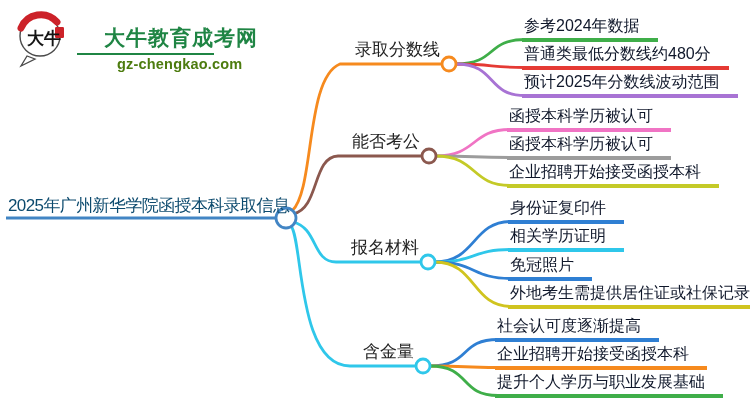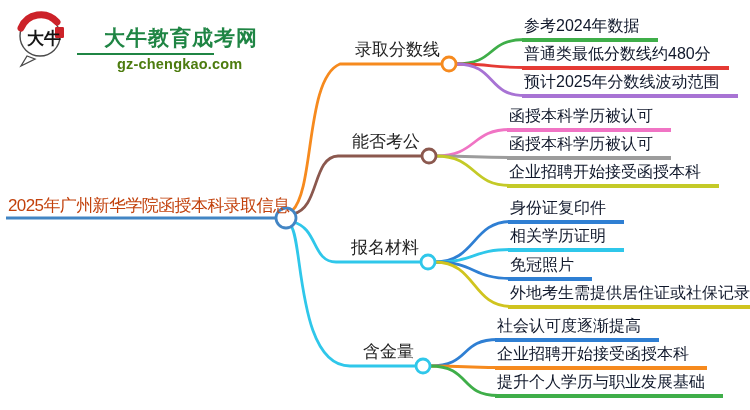--- a/index.html
+++ b/index.html
@@ -17,21 +17,21 @@
     position:absolute;left:64px;top:16px;font-size:21px;font-weight:bold;
     color:#1f8544;letter-spacing:1px;white-space:nowrap;margin-left:28px;
   }
   #site-rule{position:absolute;left:65px;top:45px;width:137px;height:2px;background:#1f8544;}
   #site-url{
     position:absolute;left:65px;top:48px;font-size:14.5px;font-weight:bold;
     color:#4d7c0f;letter-spacing:.2px;white-space:nowrap;margin-left:40px;
   }
   
   .center-label{
-    position:absolute;left:8px;top:194px;font-size:17px;color:#c2410c;
+    position:absolute;left:8px;top:194px;font-size:17px;color:#0c4a6e;
     letter-spacing:-.6px;white-space:nowrap;
   }
   .branch-label{
     position:absolute;font-size:17px;line-height:22px;color:#222;white-space:nowrap;
   }
   .leaf{
     position:absolute;font-size:16px;line-height:20px;color:#0f172a;white-space:nowrap;
     padding:0 18px 2px 2px;border-bottom:4px solid #6d28d9;
   }
 </style>

